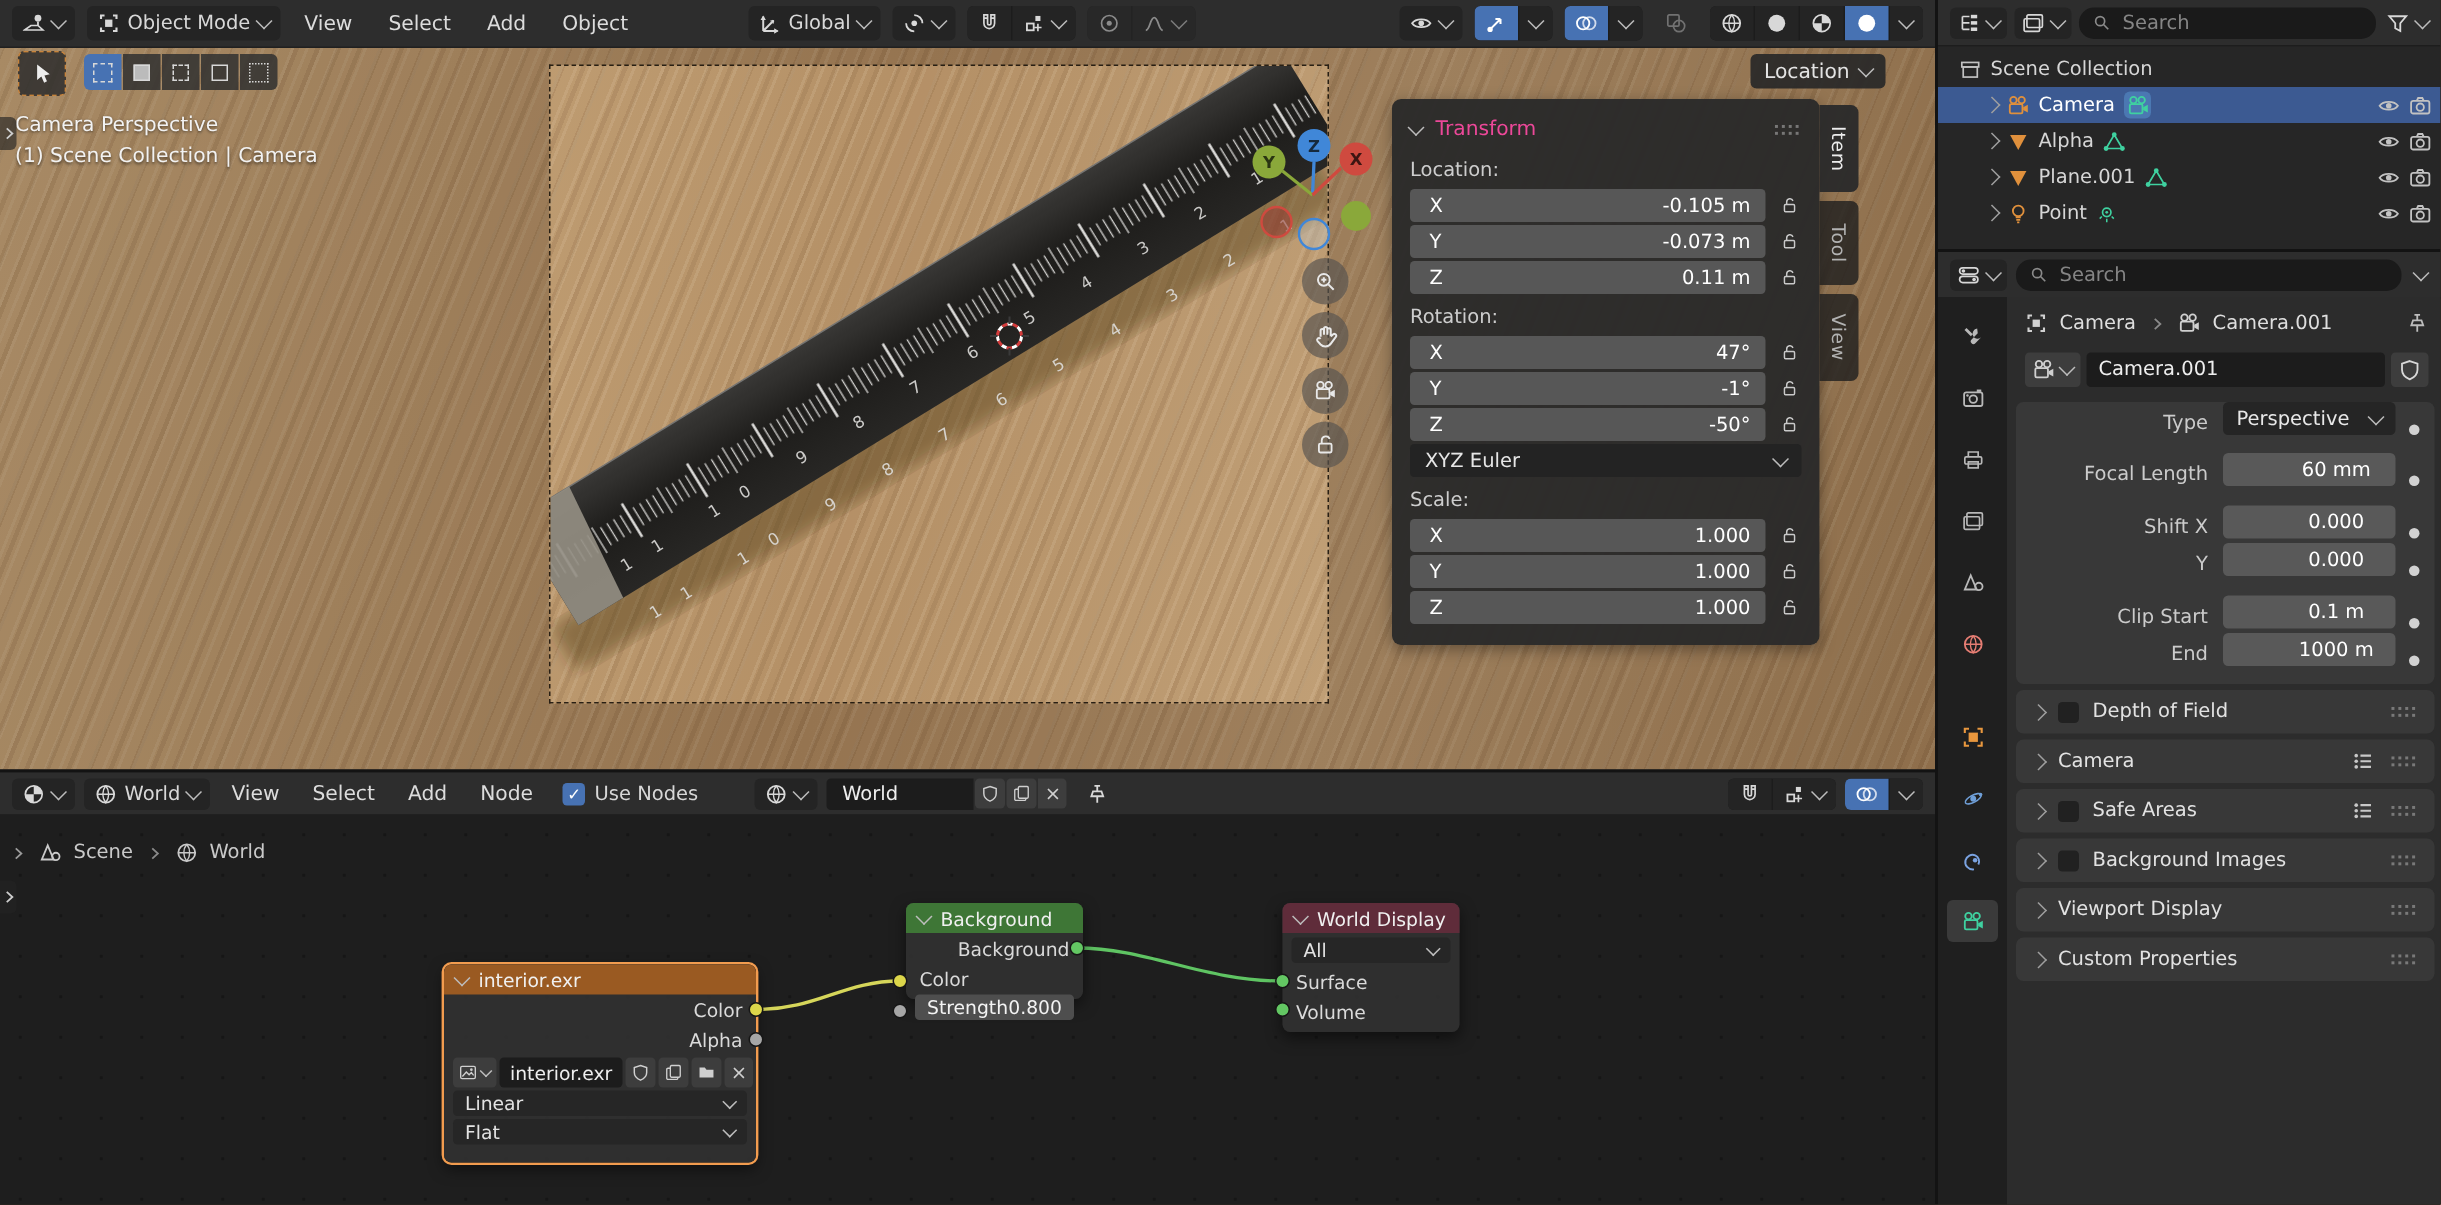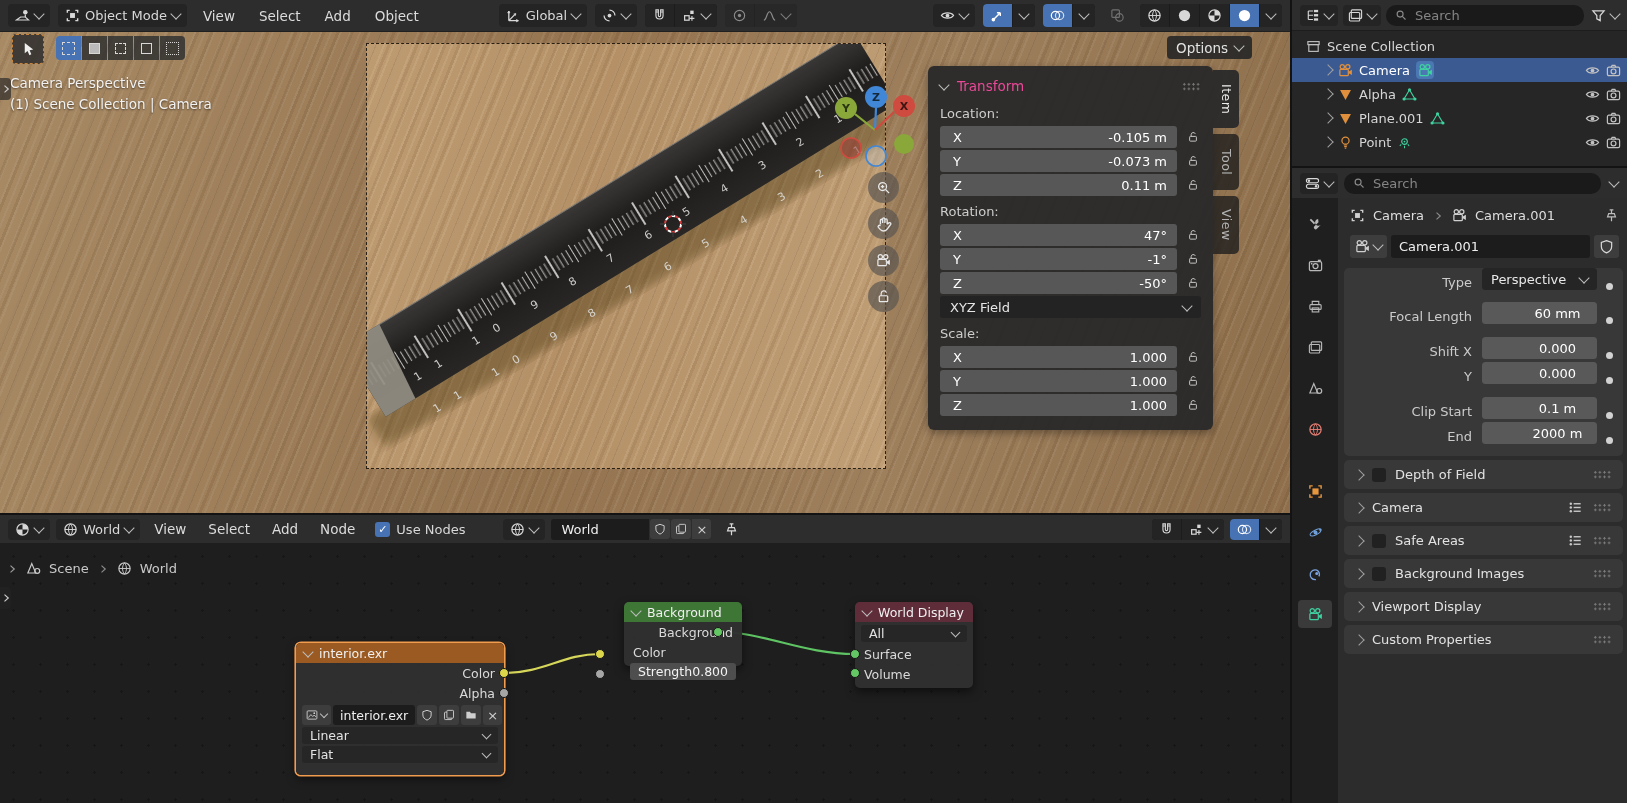--- a/index.html
+++ b/index.html
@@ -546,21 +546,21 @@
           </div>
         <div class="mbtn">
             <div class="msq solid" style="width:9px;height:9px"></div>
           </div>
         <div class="mbtn">
             <div class="msq" style="border-style:dotted"></div>
           </div>
       </div>
 
       <div class="abs options-btn">
-        <span>Options</span>
+        <span>Location</span>
           <span class="cv"></span>
       </div>
 
       <svg class="abs" style="left:820px;top:48px" width="104" height="116">
         <g stroke-width="2.2">
           <line x1="55" y1="50" x2="56" y2="28" stroke="#4087d8"></line>
           <line x1="55" y1="50" x2="35" y2="34" stroke="#8aa83a"></line>
           <line x1="55" y1="50" x2="74" y2="32" stroke="#cf4a3f"></line>
         </g>
         <circle cx="56" cy="17" r="11" fill="#4087d8"></circle>
@@ -663,21 +663,21 @@
               <span class="ax">Z</span>
               <span class="vv">-50°</span>
             </div>
             <span class="lockbtn">
               <svg class="ic12">
                 <use href="#i-lockopen"></use>
               </svg>
             </span>
           </div>
         <div class="ddfull">
-          <span>XYZ Field</span>
+          <span>XYZ Euler</span>
             <span class="cv"></span>
         </div>
         <div class="np-sec">Scale:</div>
         <div class="trow">
             <div class="fld">
               <span class="ax">X</span>
               <span class="vv">1.000</span>
             </div>
             <span class="lockbtn">
               <svg class="ic12">
@@ -859,21 +859,21 @@
             <span class="cv"></span>
         </div>
         <div class="ndd">
           <span>Flat</span>
             <span class="cv"></span>
         </div>
       </div>
       <div class="socket sk-yellow" style="left:499px;top:125px"></div>
       <div class="socket sk-gray" style="left:499px;top:145px"></div>
 
-      <div class="node" style="left:624px;top:59px;width:118px;height:64px">
+      <div class="node" style="left:604px;top:59px;width:118px;height:64px">
         <div class="nhead" style="background:#3e7636">
           <span class="cv"></span>
             <span>Background</span>
         </div>
         <div class="nrow right">
             <span>Background</span>
           </div>
         <div class="nrow">
             <span>Color</span>
           </div>
@@ -1162,21 +1162,21 @@
         <div class="lrow">
           <span class="llab">Clip Start</span>
           <div class="lval">
               <span>0.1 m</span>
             </div>
           <span class="dot"></span>
         </div>
         <div class="lrow">
           <span class="llab">End</span>
           <div class="lval">
-              <span>2000 m</span>
+              <span>1000 m</span>
             </div>
           <span class="dot"></span>
         </div>
       </div>
 
       <div class="panel">
         <div class="phead">
             <span class="exp"></span>
             <span class="cbox"></span>
             <span>Depth of Field</span>

